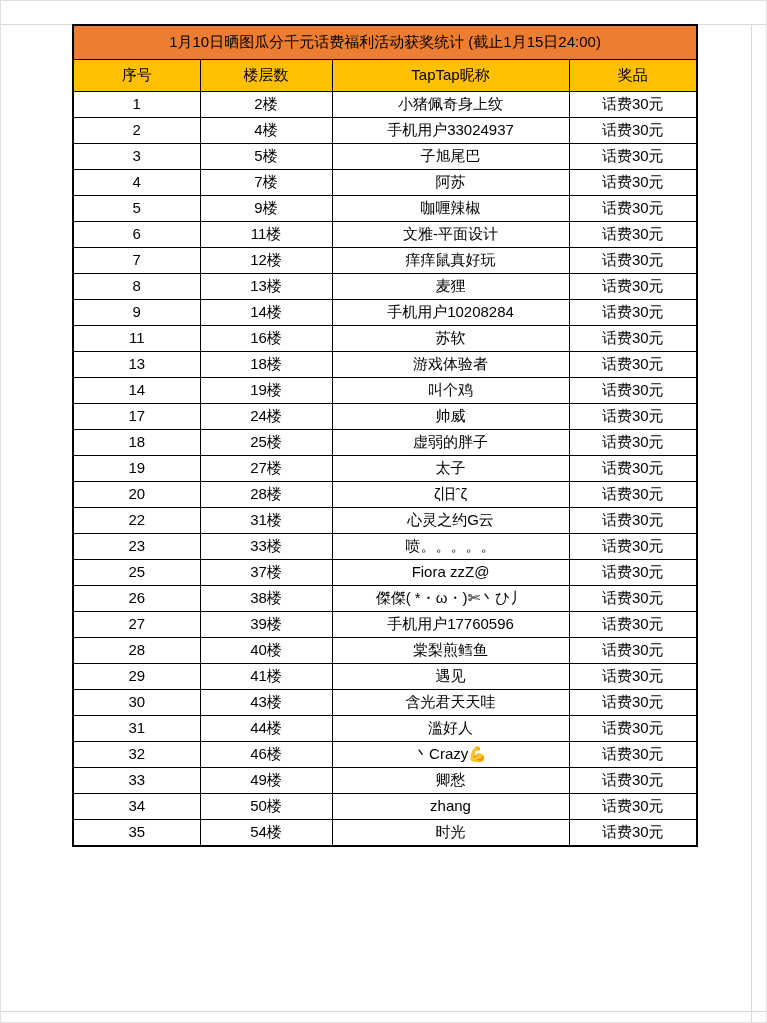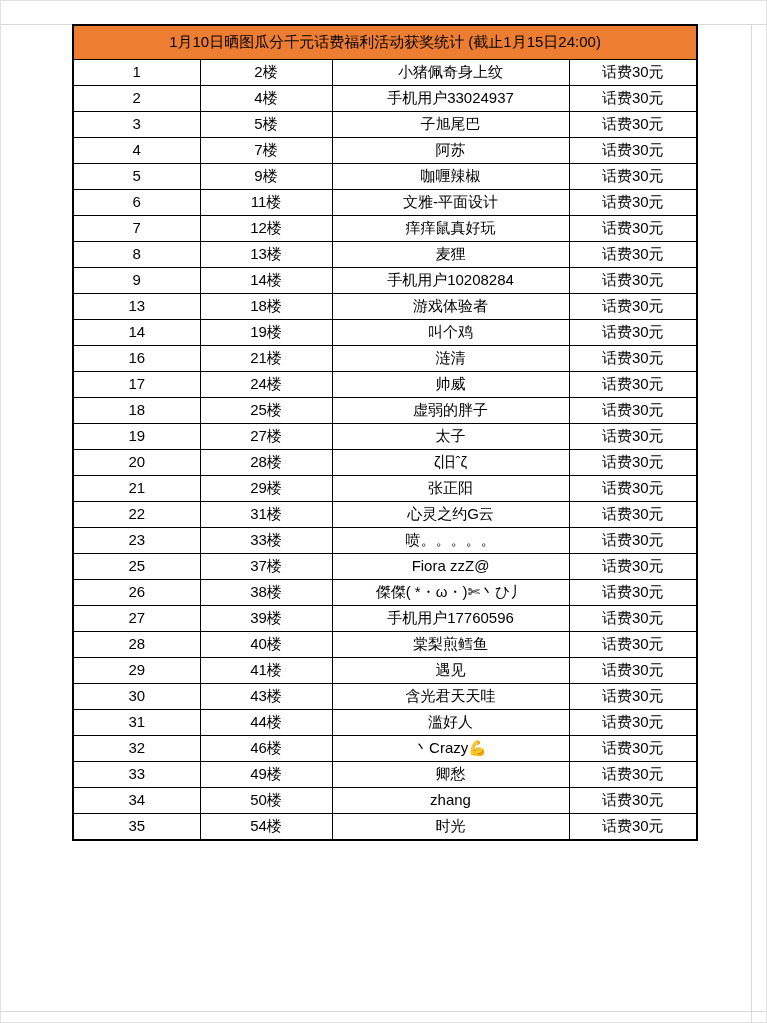--- a/index.html
+++ b/index.html
@@ -80,20 +80,26 @@
   <colgroup>
     <col style="width:127px">
     <col style="width:132px">
     <col style="width:237px">
     <col style="width:128px">
   </colgroup>
   <tbody>
     <tr class="title-row">
       <td colspan="4" style="background: rgb(237, 125, 49);">1月10日晒图瓜分千元话费福利活动获奖统计 (截止1月15日24:00)</td>
     </tr>
+    <tr class="header-row">
+      <th style="background: rgb(255, 192, 0);">序号</th>
+      <th style="background: rgb(255, 192, 0);">楼层数</th>
+      <th style="background: rgb(255, 192, 0);">TapTap昵称</th>
+      <th style="background: rgb(255, 192, 0);">奖品</th>
+    </tr>
   </tbody>
   <tbody id="rows-body">
   <tr class="data-row">
     <td>1</td>
     <td>2楼</td>
     <td>小猪佩奇身上纹</td>
     <td>话费30元</td>
   </tr>
 
   <tr class="data-row">
@@ -146,43 +152,43 @@
   </tr>
 
   <tr class="data-row">
     <td>9</td>
     <td>14楼</td>
     <td>手机用户10208284</td>
     <td>话费30元</td>
   </tr>
 
 
+  <tr class="data-row">
+    <td>11</td>
+    <td>16楼</td>
+    <td>苏软</td>
+    <td>话费30元</td>
+  </tr>
 
 
   <tr class="data-row">
     <td>13</td>
     <td>18楼</td>
     <td>游戏体验者</td>
     <td>话费30元</td>
   </tr>
 
   <tr class="data-row">
     <td>14</td>
     <td>19楼</td>
     <td>叫个鸡</td>
     <td>话费30元</td>
   </tr>
 
 
-  <tr class="data-row">
-    <td>16</td>
-    <td>21楼</td>
-    <td>涟清</td>
-    <td>话费30元</td>
-  </tr>
 
   <tr class="data-row">
     <td>17</td>
     <td>24楼</td>
     <td>帅威</td>
     <td>话费30元</td>
   </tr>
 
   <tr class="data-row">
     <td>18</td>
@@ -198,26 +204,20 @@
     <td>话费30元</td>
   </tr>
 
   <tr class="data-row">
     <td>20</td>
     <td>28楼</td>
     <td>ζ旧ˆζ</td>
     <td>话费30元</td>
   </tr>
 
-  <tr class="data-row">
-    <td>21</td>
-    <td>29楼</td>
-    <td>张正阳</td>
-    <td>话费30元</td>
-  </tr>
 
   <tr class="data-row">
     <td>22</td>
     <td>31楼</td>
     <td>心灵之约G云</td>
     <td>话费30元</td>
   </tr>
 
   <tr class="data-row">
     <td>23</td>

